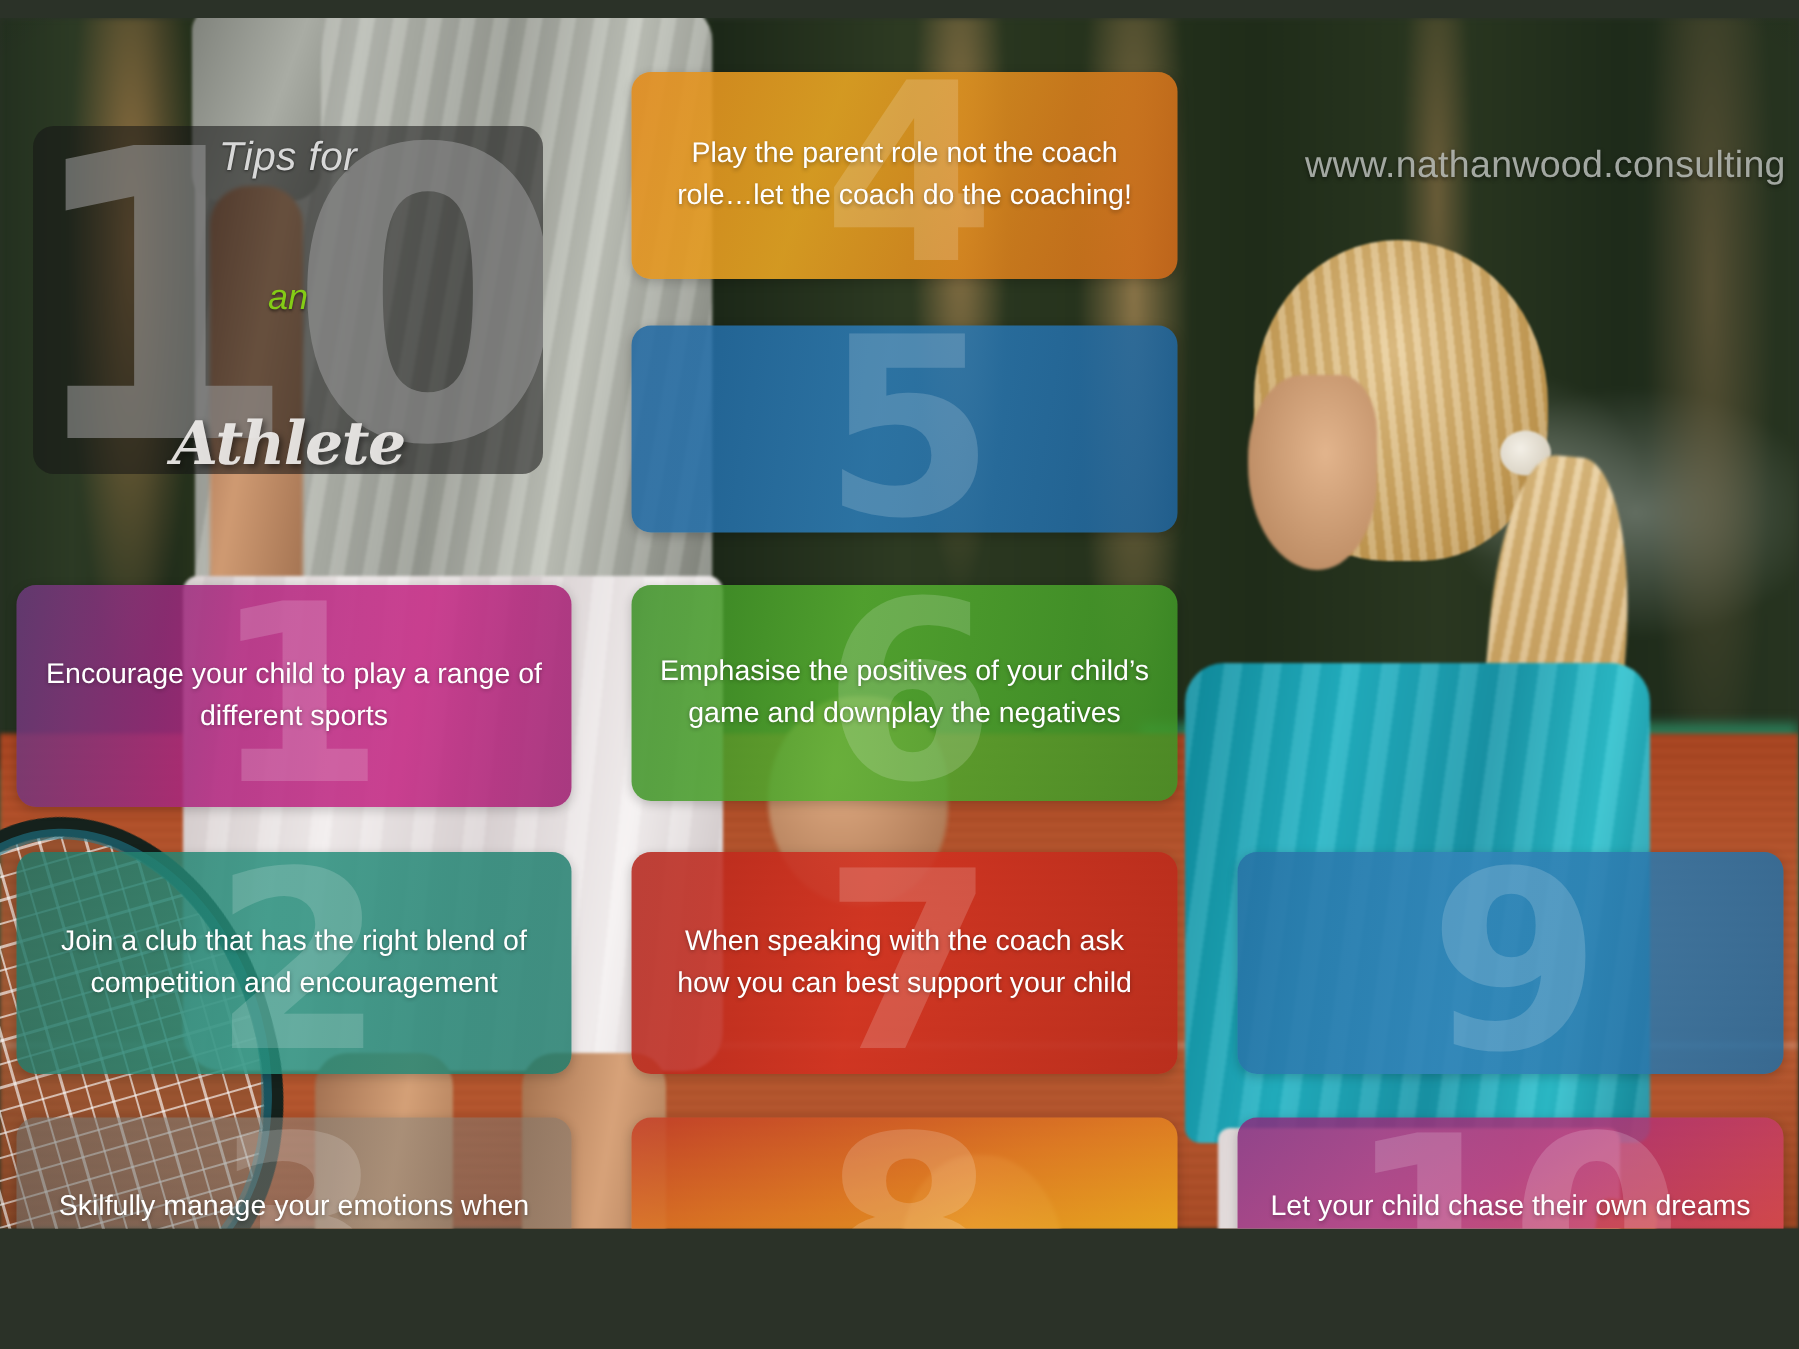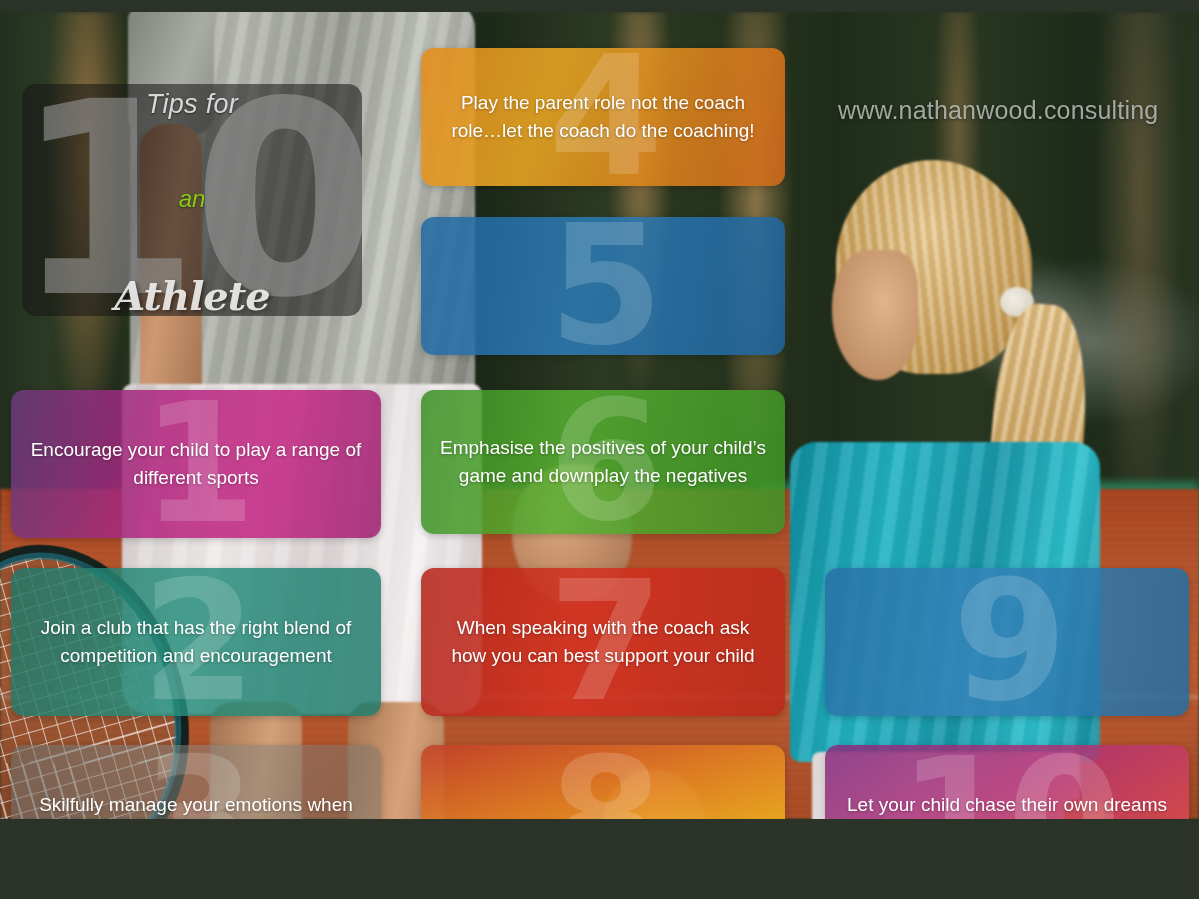--- a/index.html
+++ b/index.html
@@ -232,21 +232,21 @@
   .t-athlete{
     font-family:"DejaVu Serif", serif;
     font-weight:bold; font-size:40px; line-height:1.0;
     color:rgba(240,238,235,.92); letter-spacing:-1px;
     text-shadow:2px 2px 4px rgba(0,0,0,.45);
     margin-top:-2px;
   }
 
   
   .site-url{
-    position:absolute; left:838px; top:84px;
+    position:absolute; left:870px; top:84px;
     font-size:25px; color:rgba(196,200,196,.80);
     letter-spacing:.2px;
     text-shadow:0 1px 3px rgba(0,0,0,.5);
   }
 
   
   .tip{
     position:absolute; border-radius:13px; overflow:hidden;
     display:flex; align-items:center; justify-content:center;
     box-shadow:0 2px 7px rgba(0,0,0,.20);

